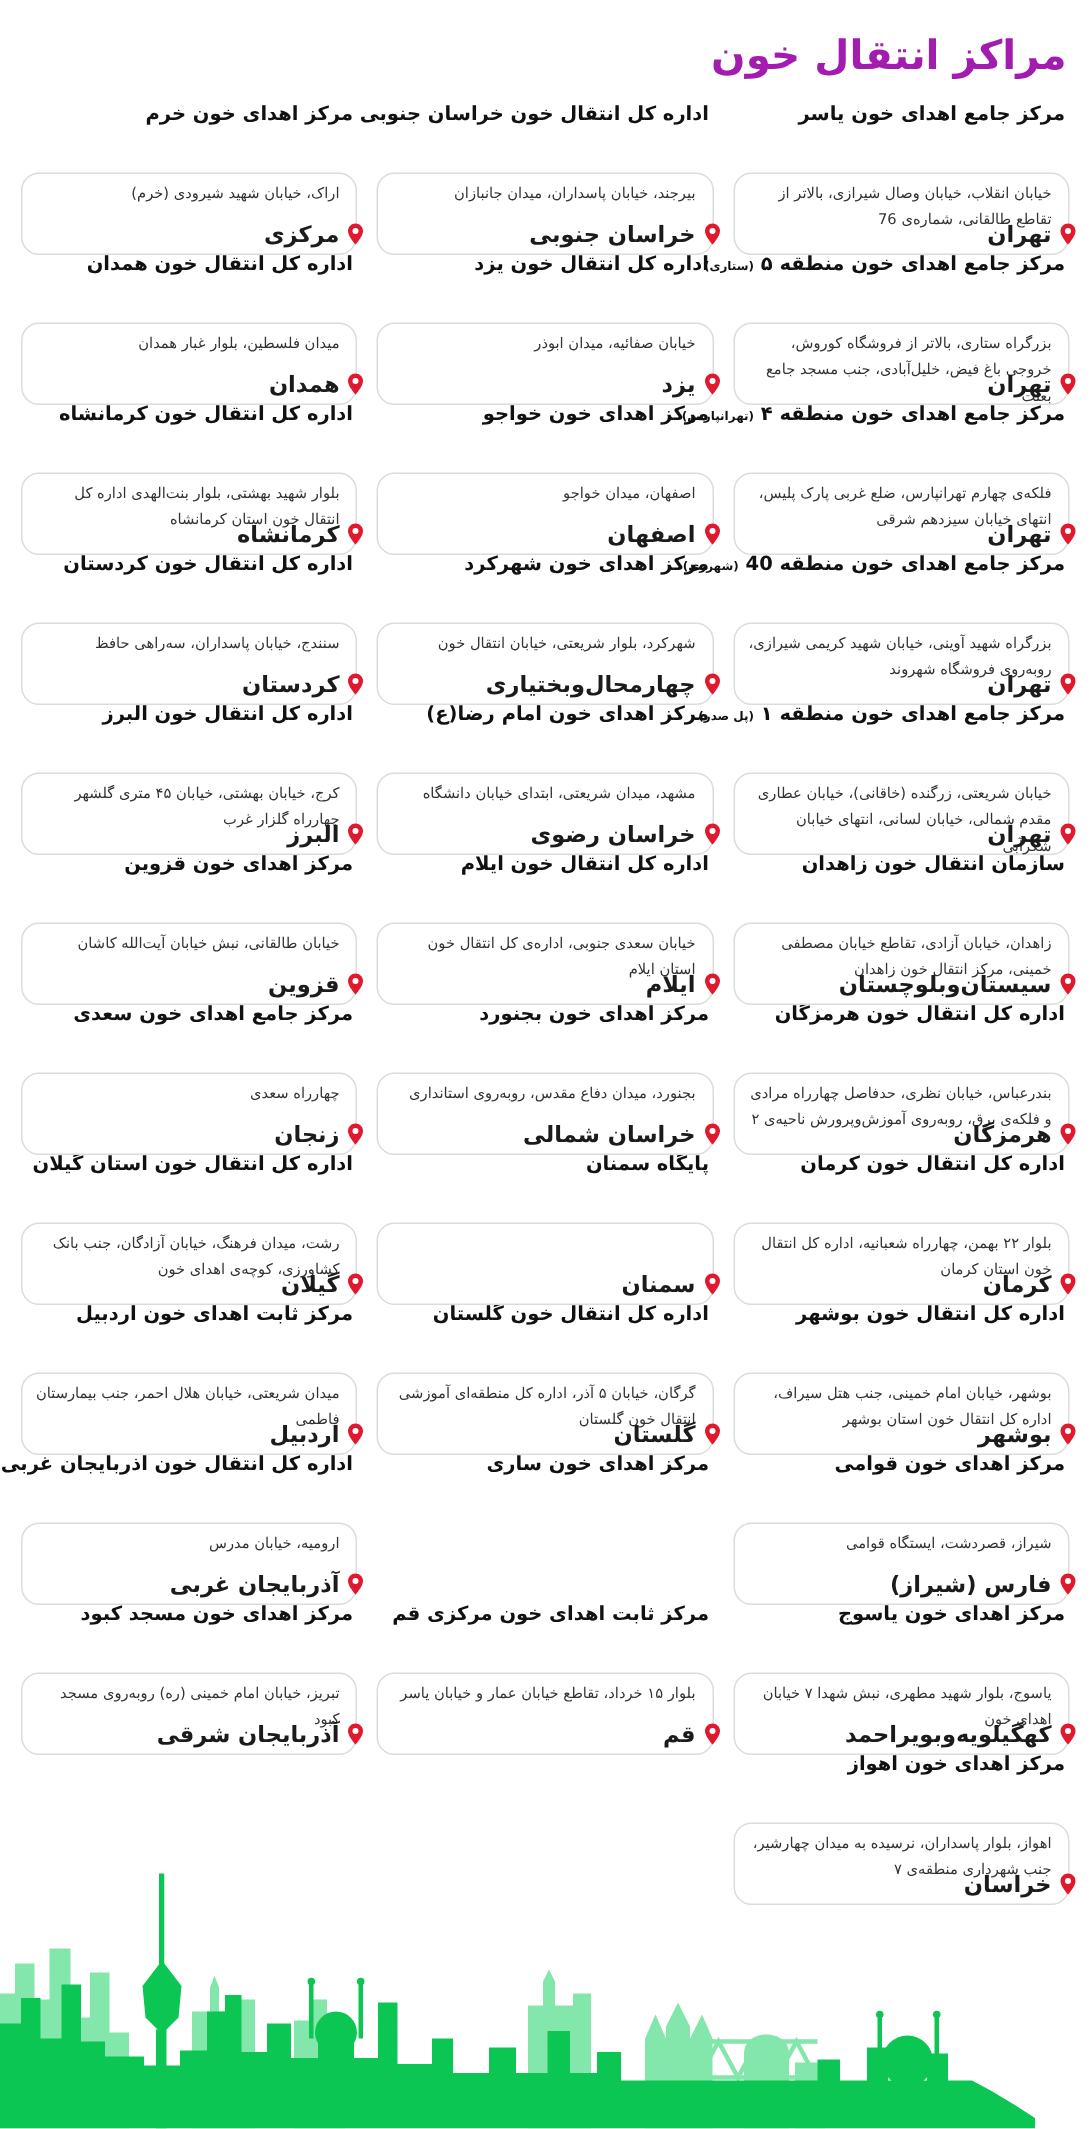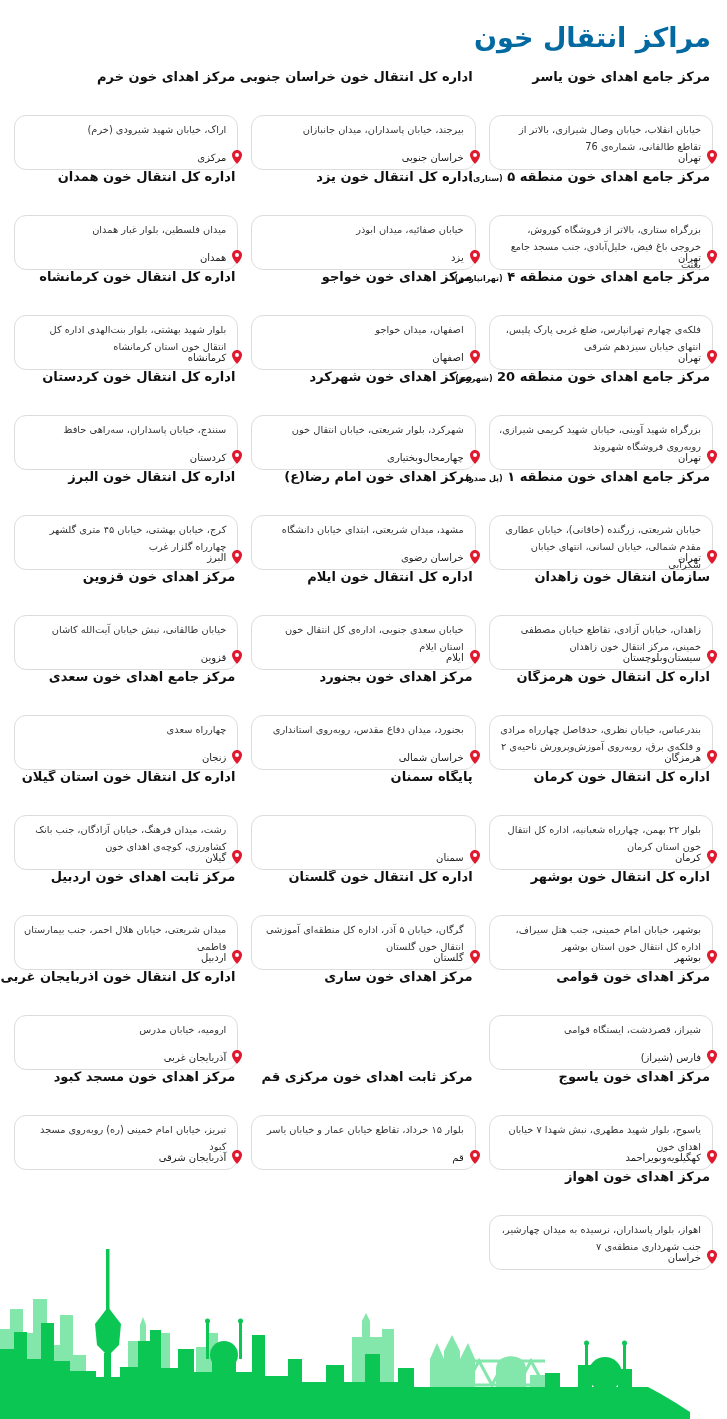--- a/index.html
+++ b/index.html
@@ -9,21 +9,21 @@
     background: #ffffff;
     font-family: "DejaVu Sans", "Liberation Sans", sans-serif;
     direction: rtl;
     position: relative;
     overflow: hidden;
   }
   .header { padding: 22px 16px 10px; position: relative; z-index: 2; }
   .page-title {
     margin: 0; text-align: right;
     font-size: 27px; font-weight: bold;
-    color: #0369a1;
+    color: #a21caf;
     letter-spacing: -0.5px;
   }
   .columns {
     display: flex; gap: 13px;
     padding: 6px 14px 0;
     position: relative; z-index: 2;
   }
   .col { flex: 1 1 0; min-width: 0; display: flex; flex-direction: column; }
   .card { height: 100px; }
   .card-title {
@@ -49,21 +49,21 @@
     font-size: 9.8px; color: #333;
     line-height: 1.75; text-align: right;
   }
   .province-row {
     position: absolute;
     bottom: 4px; left: auto; right: -8px;
     display: flex; align-items: center; gap: 3px;
   }
   .pin { width: 16px; height: 16px; display: block; }
   .province {
-    font-size: 10px; font-weight: 400; color: #1b1b1b;
+    font-size: 15px; font-weight: 700; color: #1b1b1b;
     white-space: nowrap;
   }
   .skyline {
     position: absolute; bottom: 0; right: 0; left: 0;
     z-index: 0; display: block;
   }
 </style>
 </head>
 <body>
 
@@ -109,21 +109,21 @@
         <svg class="pin" viewBox="0 0 24 24" aria-hidden="true">
           <path d="M12 1.5c-4.1 0-7.5 3.4-7.5 7.5 0 5.6 7.5 13.5 7.5 13.5s7.5-7.9 7.5-13.5c0-4.1-3.4-7.5-7.5-7.5z" fill="#e0192e"></path>
           <circle cx="12" cy="9" r="3" fill="#ffffff"></circle>
         </svg>
         <span class="province">تهران</span>
       </div>
     </div>
   </section>
 
   <section class="card">
-    <h2 class="card-title"><span class="t">مرکز جامع اهدای خون منطقه 20</span> <span class="suffix">(شهرری)</span></h2>
+    <h2 class="card-title"><span class="t">مرکز جامع اهدای خون منطقه 40</span> <span class="suffix">(شهرری)</span></h2>
     <div class="card-box">
       <p class="address">بزرگراه شهید آوینی، خیابان شهید کریمی شیرازی، روبه‌روی فروشگاه شهروند</p>
       <div class="province-row">
         <svg class="pin" viewBox="0 0 24 24" aria-hidden="true">
           <path d="M12 1.5c-4.1 0-7.5 3.4-7.5 7.5 0 5.6 7.5 13.5 7.5 13.5s7.5-7.9 7.5-13.5c0-4.1-3.4-7.5-7.5-7.5z" fill="#e0192e"></path>
           <circle cx="12" cy="9" r="3" fill="#ffffff"></circle>
         </svg>
         <span class="province">تهران</span>
       </div>
     </div>

